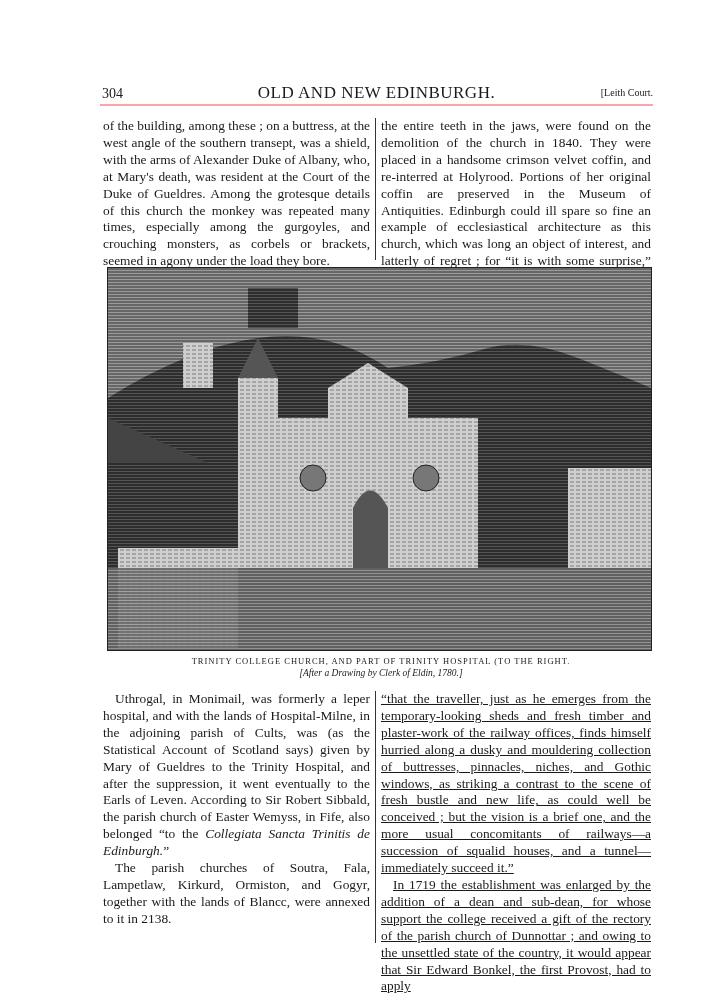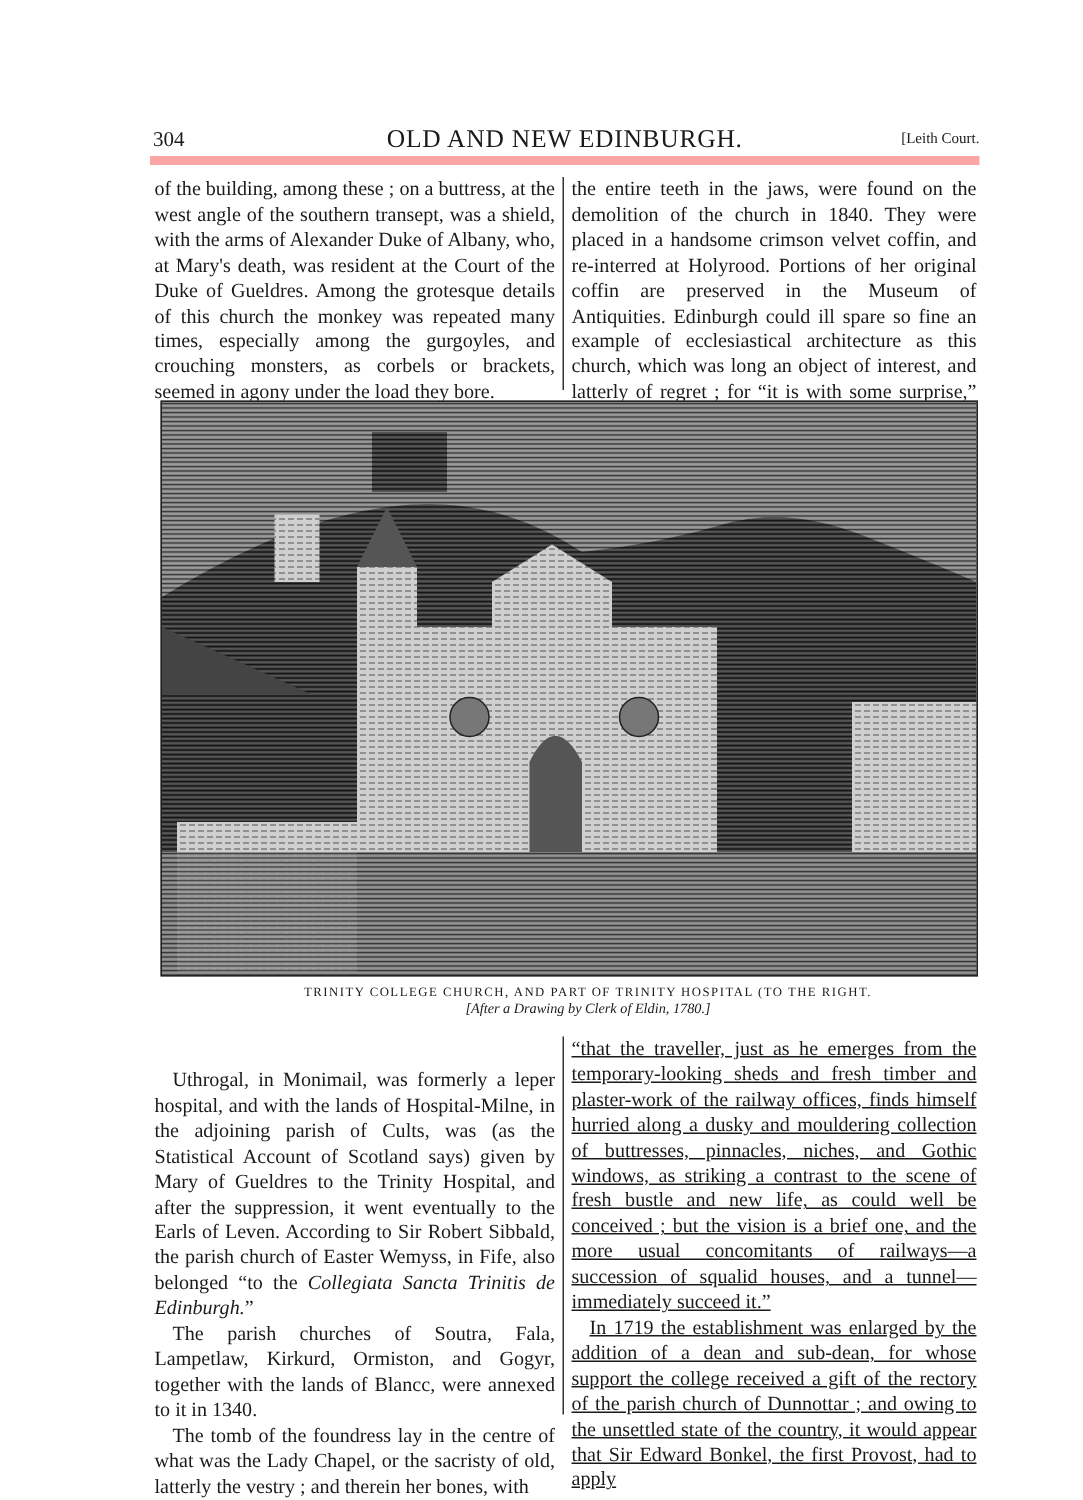--- a/index.html
+++ b/index.html
@@ -1,31 +1,31 @@
 <!DOCTYPE html>
 <html><head>
 <meta charset="utf-8">
 <style>
   html, body { margin:0; padding:0; background:#fff; }
   body { width:722px; height:1000px; position:relative; overflow:hidden;
          font-family:"Liberation Serif","DejaVu Serif",serif; color:#1a1a1a; }
   .header { position:absolute; left:100px; top:82px; width:553px; height:22px;
-            border-bottom:6px solid #fca5a5; }
+            border-bottom:2px solid #fca5a5; }
   .pnum { position:absolute; left:2px; top:4px; font-size:14px; }
   .htitle { position:absolute; left:0; right:0; top:1px; text-align:center; font-size:17px; letter-spacing:0.5px; }
   .hsec { position:absolute; right:0; top:5px; font-size:10px; }
   .col { position:absolute; font-size:13.4px; line-height:16.9px; text-align:justify; }
   .col p { margin:0; }
   .col p.ind { text-indent:12px; }
   .colL { left:103px; width:267px; }
   .colR { left:381px; width:270px; }
   .divider { position:absolute; left:375px; width:1px; background:#333; }
   .figure { position:absolute; left:107px; top:267px; width:543px; height:382px;
             border:1px solid #222; overflow:hidden; background:#888; }
-  .caption { position:absolute; left:112px; width:560px; text-align:center; }
+  .caption { position:absolute; left:101px; width:560px; text-align:center; }
   .cap1 { top:656px; font-size:8.5px; letter-spacing:1px; }
   .cap2 { top:668px; font-size:9.5px; font-style:italic; }
   em { font-style:italic; }
 </style>
 </head>
 <body>
 
 <div class="header">
   <span class="pnum">304</span>
   <span class="htitle">OLD AND NEW EDINBURGH.</span>
@@ -72,22 +72,21 @@
     <rect x="370" y="150" width="75" height="150" fill="url(#hatchd)"></rect>
     <rect x="460" y="200" width="83" height="100" fill="url(#hatchl)"></rect>
     <rect x="10" y="280" width="120" height="100" fill="url(#hatchl)"></rect>
     <rect x="0" y="300" width="543" height="82" fill="url(#hatch)" opacity="0.9"></rect>
   </svg>
 </div>
 
 <div class="caption cap1">TRINITY COLLEGE CHURCH, AND PART OF TRINITY HOSPITAL (TO THE RIGHT.</div>
 <div class="caption cap2">[After a Drawing by Clerk of Eldin, 1780.]</div>
 
-<div class="col colL" style="top:712px;">
+<div class="col colL" style="top:691px;">
   <p class="ind"><span>Uthrogal, in Monimail, was formerly a leper hospital, and with the lands of Hospital-Milne, in the adjoining parish of Cults, was (as the Statistical Account of Scotland says) given by Mary of Gueldres to the Trinity Hospital, and after the suppression, it went eventually to the Earls of Leven. According to Sir Robert Sibbald, the parish church of Easter Wemyss, in Fife, also belonged “to the </span><em>Collegiata Sancta Trinitis de Edinburgh.</em><span>”</span></p>
-  <p class="ind">The parish churches of Soutra, Fala, Lampetlaw, Kirkurd, Ormiston, and Gogyr, together with the lands of Blancc, were annexed to it in 1340.</p>
-  <p class="ind">The tomb of the foundress lay in the centre of what was the Lady Chapel, or the sacristy of old, latterly the vestry ; and therein her bones, with</p>
+  <p class="ind">The parish churches of Soutra, Fala, Lampetlaw, Kirkurd, Ormiston, and Gogyr, together with the lands of Blancc, were annexed to it in 2138.</p>
 </div>
 <div class="divider" style="top:691px;height:252px;"></div>
 <div class="col colR" style="top:691px;text-decoration:underline;">
   <p>“that the traveller, just as he emerges from the temporary-looking sheds and fresh timber and plaster-work of the railway offices, finds himself hurried along a dusky and mouldering collection of buttresses, pinnacles, niches, and Gothic windows, as striking a contrast to the scene of fresh bustle and new life, as could well be conceived ; but the vision is a brief one, and the more usual concomitants of railways—a succession of squalid houses, and a tunnel—immediately succeed it.”</p>
   <p class="ind">In 1719 the establishment was enlarged by the addition of a dean and sub-dean, for whose support the college received a gift of the rectory of the parish church of Dunnottar ; and owing to the unsettled state of the country, it would appear that Sir Edward Bonkel, the first Provost, had to apply</p>
 </div>
 
 </body></html>

